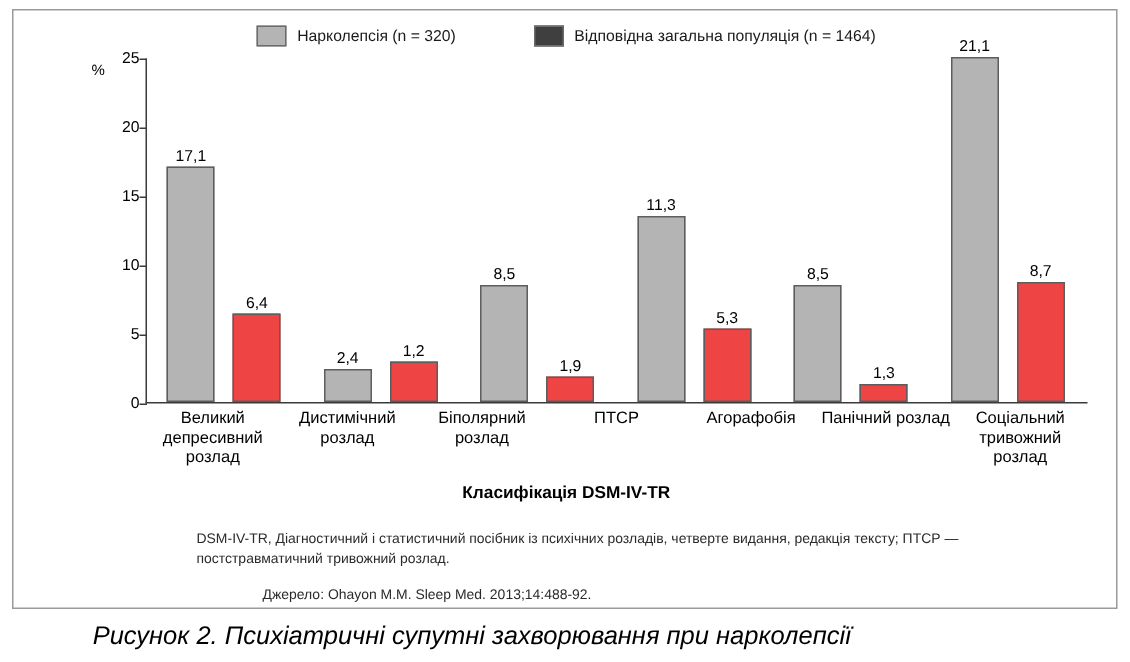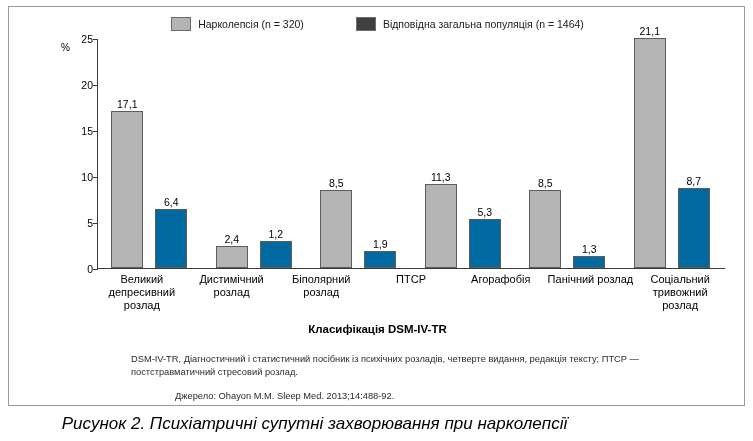--- a/index.html
+++ b/index.html
@@ -115,21 +115,21 @@
     flex: 1 1 0;
     height: 100%;
   }
   .bar {
     position: absolute;
     bottom: 0;
     width: 32px;
     border: 1px solid #5d5d5d;
   }
   .bar.a { left: 50%; margin-left: -39px; background: #b4b4b4; }
-  .bar.b { left: 50%; margin-left: 5px;  background: #0369a1; }
+  .bar.b { left: 50%; margin-left: 5px;  background: #ef4444; }
   .bar-value {
     position: absolute;
     bottom: 100%;
     left: 50%;
     transform: translateX(-50%);
     margin-bottom: 2px;
     font-size: 10.5px;
     white-space: nowrap;
     color: #000;
   }
@@ -246,21 +246,21 @@
           </div>
           <div class="group">
             <div class="bar a" style="height:78.2px">
               <span class="bar-value">8,5</span>
             </div>
             <div class="bar b" style="height:17.5px">
               <span class="bar-value">1,9</span>
             </div>
           </div>
           <div class="group">
-            <div class="bar a" style="height:84px">
+            <div class="bar a" style="height:124px">
               <span class="bar-value">11,3</span>
             </div>
             <div class="bar b" style="height:48.8px">
               <span class="bar-value">5,3</span>
             </div>
           </div>
           <div class="group">
             <div class="bar a" style="height:78.2px">
               <span class="bar-value">8,5</span>
             </div>
@@ -286,19 +286,19 @@
         <span class="x-label">ПТСР</span>
         <span class="x-label">Агорафобія</span>
         <span class="x-label">Панічний розлад</span>
         <span class="x-label">Соціальний тривожний розлад</span>
       </div>
     </div>
 
     <div class="x-title">Класифікація DSM-IV-TR</div>
 
     <div class="notes">
-      <div>DSM-IV-TR, Діагностичний і статистичний посібник із психічних розладів, четверте видання, редакція тексту; ПТСР — постстравматичний стресовий розлад.</div>
+      <div>DSM-IV-TR, Діагностичний і статистичний посібник із психічних розладів, четверте видання, редакція тексту; ПТСР — постстравматичний тривожний розлад.</div>
       <div class="src">Джерело: Ohayon M.M. Sleep Med. 2013;14:488-92.</div>
     </div>
   </div>
 
   <div class="caption">Рисунок 2. Психіатричні супутні захворювання при нарколепсії</div>
 </div>
 
 </body></html>

